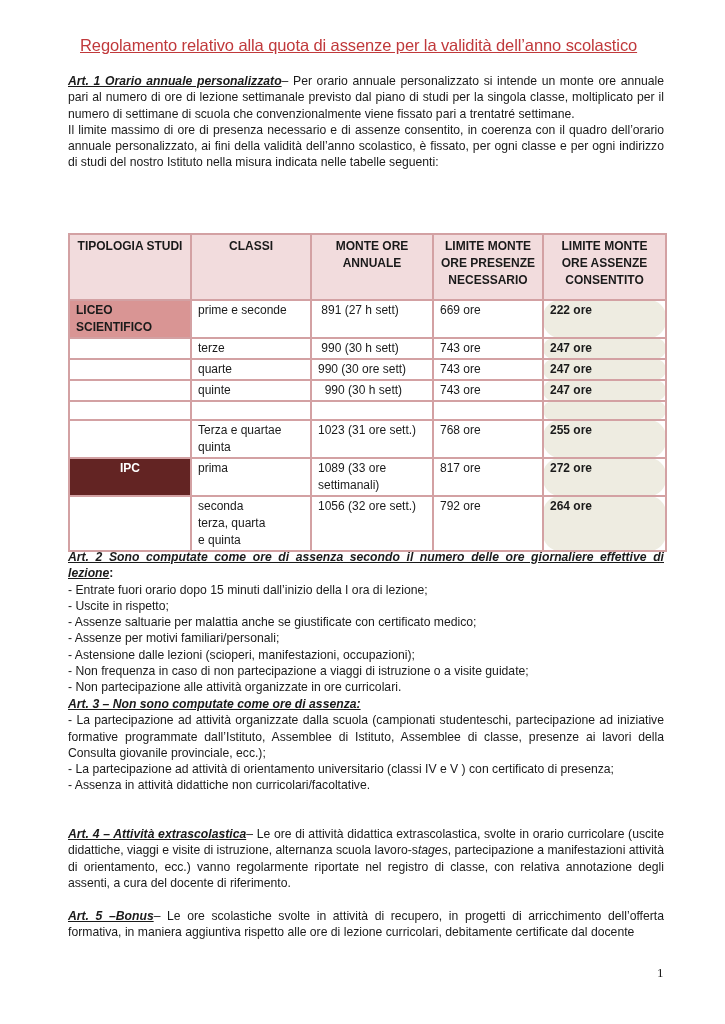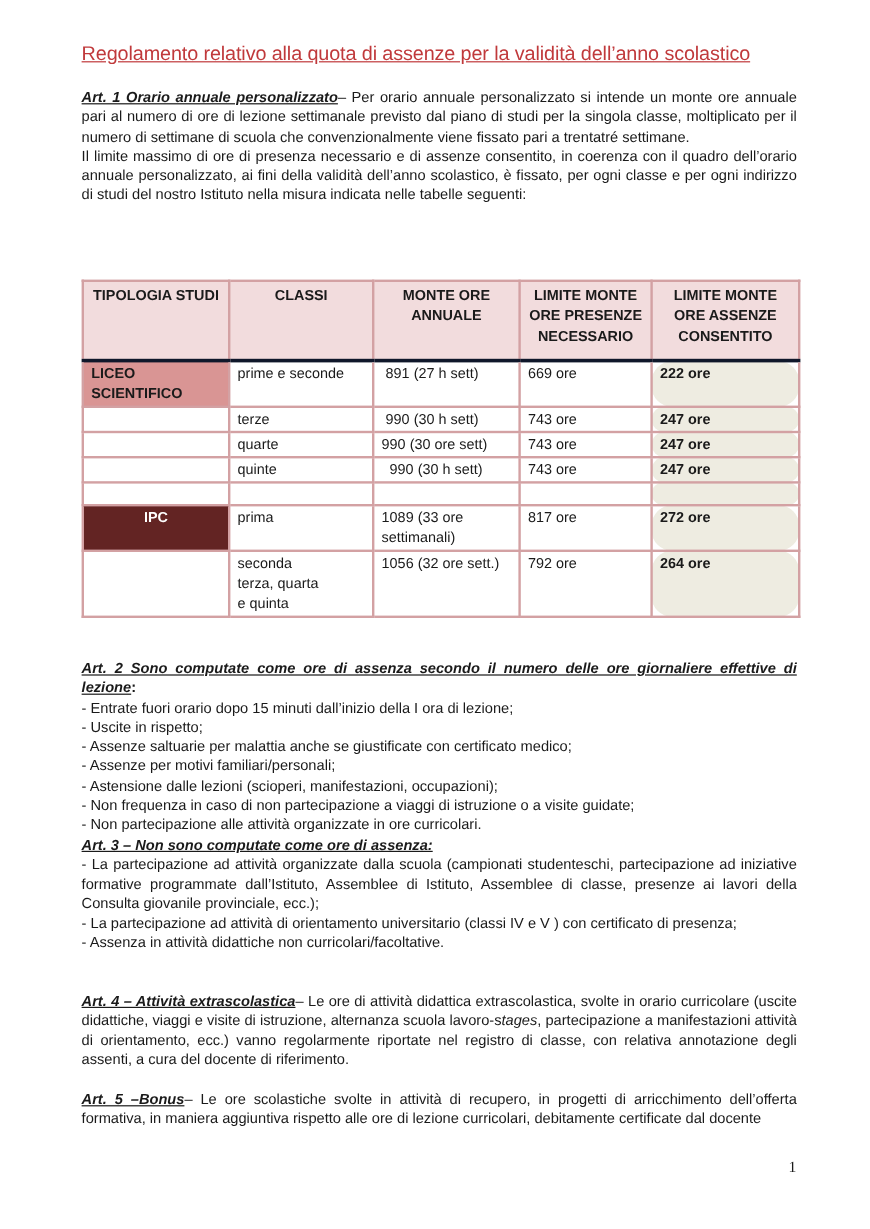--- a/index.html
+++ b/index.html
@@ -2,21 +2,21 @@
 <html><head>
 <meta charset="utf-8">
 <style>
   html, body { margin: 0; padding: 0; background: #ffffff; }
   body {
     width: 725px; height: 1024px; position: relative; overflow: hidden;
     font-family: "Liberation Sans", sans-serif; color: #1a1a1a;
   }
   .page { position: absolute; left: 68px; top: 0; width: 596px; }
   .title {
-    position: absolute; left: 0; top: 36px; width: 600px;
+    position: absolute; left: 12px; top: 36px; width: 600px;
     color: #c0393b; font-size: 16.5px; text-decoration: underline;
     letter-spacing: -0.1px; white-space: nowrap;
   }
   .para {
     font-size: 12.2px; line-height: 16.3px; text-align: justify; margin: 0;
   }
   .art-head { font-weight: bold; font-style: italic; text-decoration: underline; }
   .block { position: absolute; left: 0; width: 596px; }
   .list { margin: 0; padding: 0; list-style: none; font-size: 12.2px; line-height: 16.3px; }
   .list li { text-align: justify; }
@@ -24,21 +24,21 @@
   table.reg {
     position: absolute; left: 0; top: 233px; width: 597px;
     border-collapse: collapse; font-size: 12px; table-layout: fixed;
   }
   table.reg td, table.reg th {
     border: 2px solid #d3a1a3; padding: 1px 6px; vertical-align: top;
     line-height: 17px;
   }
   table.reg th {
     background: #f2dcdd; font-weight: bold; text-align: center; height: 60px;
-    padding-top: 3px; border-bottom: 3px solid #0f172a;
+    padding-top: 3px; border-bottom: 1px solid #0f172a;
   }
   td.bonus { background: #eeece1; font-weight: bold; border-radius: 17px; }
   td.type { font-weight: bold; }
   td.t-sci { background: #d99594; color: #1a1a1a; margin-left: 23px; }
   td.t-cla { background: #943634; color: #ffffff; }
   td.t-ipc { background: #632423; color: #ffffff; text-align: center; }
   tr.spacer td { height: 15px; }
   .pnum { position: absolute; left: 657px; top: 965px; font-family: "Liberation Serif", serif; font-size: 13px; }
 </style>
 </head>
@@ -99,20 +99,27 @@
         <td class="bonus">247 ore</td>
       </tr>
       <tr class="spacer">
         <td></td>
           <td></td>
           <td></td>
           <td></td>
           <td class="bonus"></td>
       </tr>
       <tr>
+        <td></td>
+        <td>Terza e quartae quinta</td>
+        <td>1023 (31 ore sett.)</td>
+        <td>768 ore</td>
+        <td class="bonus">255 ore</td>
+      </tr>
+      <tr>
         <td class="type t-ipc">IPC</td>
         <td>prima</td>
         <td>1089 (33 ore settimanali)</td>
         <td>817 ore</td>
         <td class="bonus">272 ore</td>
       </tr>
       <tr>
         <td></td>
         <td style="padding-right:36px">seconda  terza, quarta e quinta</td>
         <td>1056 (32 ore sett.)</td>

